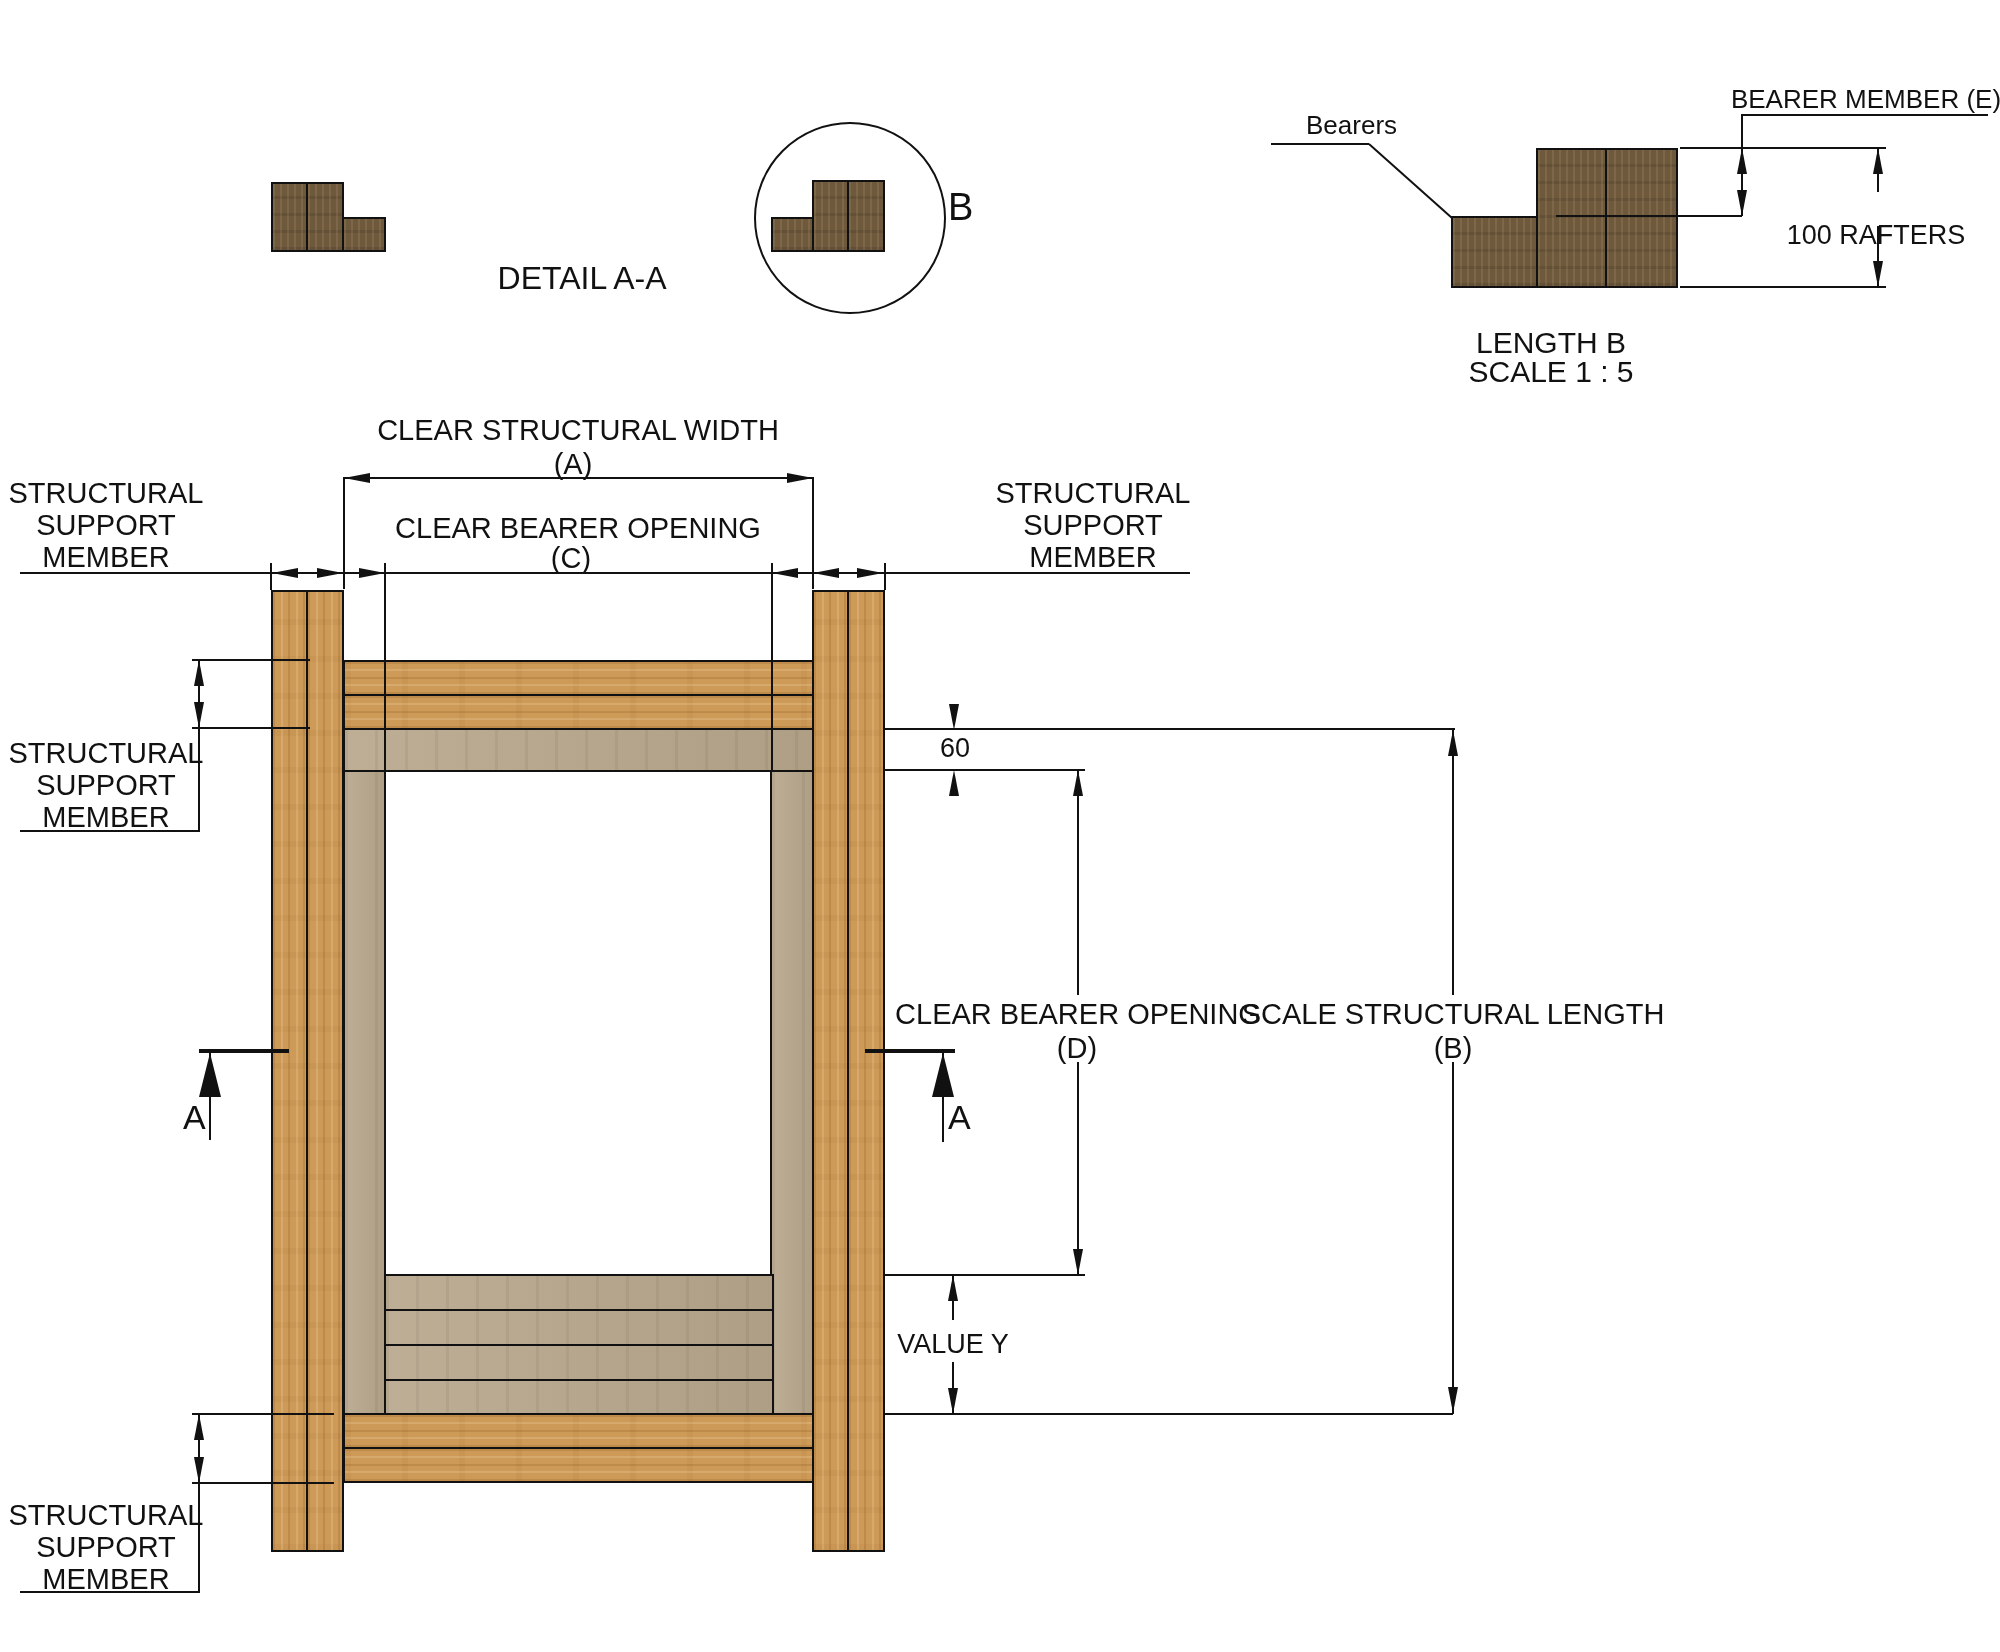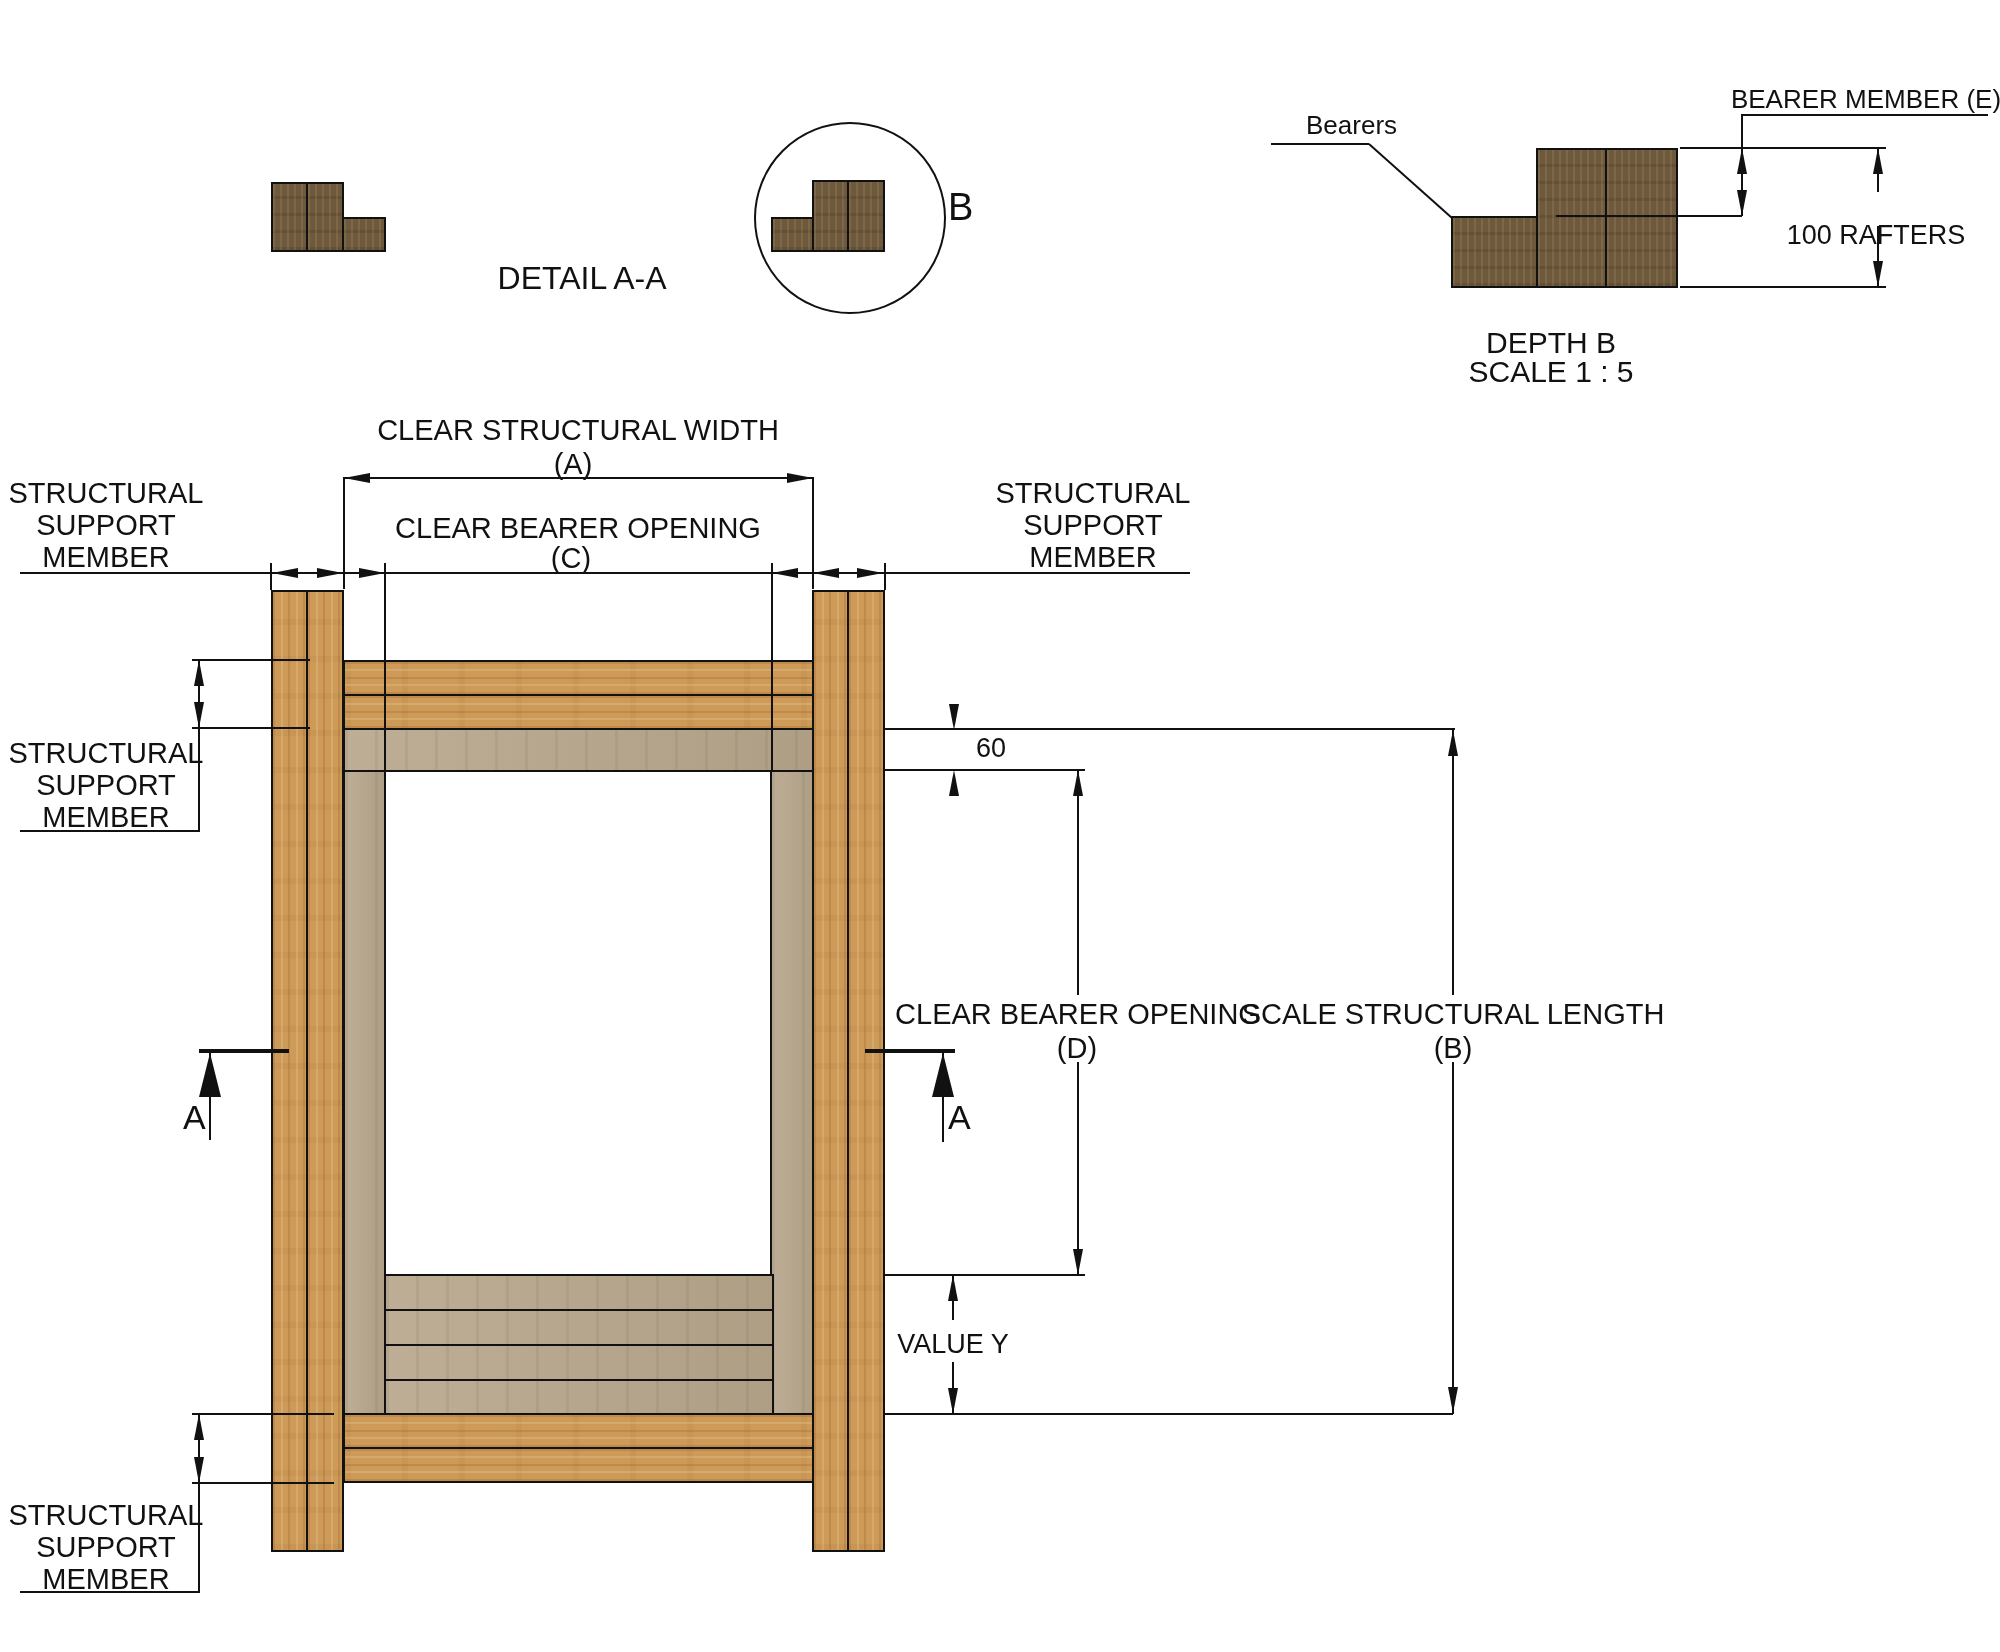--- a/index.html
+++ b/index.html
@@ -75,21 +75,21 @@
     <div class="vl" style="left:1741px;top:114px;height:102px;"></div>
     <div class="arr arr-u" style="left:1737px;top:148px;"></div>
     <div class="arr arr-d" style="left:1737px;top:190px;"></div>
 
     <div class="vl" style="left:1877px;top:148px;height:44px;"></div>
     <div class="vl" style="left:1877px;top:226px;height:61px;"></div>
     <div class="arr arr-u" style="left:1873px;top:148px;"></div>
     <div class="arr arr-d" style="left:1873px;top:261px;"></div>
     <div class="lbl f27 c" style="left:1876px;top:194px;margin-top:27px;">100 RAFTERS</div>
 
-    <div class="lbl f30 c" style="left:1551px;top:327px;">DEPTH B</div>
+    <div class="lbl f30 c" style="left:1551px;top:327px;">LENGTH B</div>
     <div class="lbl f30 c" style="left:1551px;top:356px;">SCALE 1 : 5</div>
   </div>
 
   <div>
 
     <div class="wood tan" style="left:343px;top:727px;width:43px;height:688px;"></div>
     <div class="wood tan" style="left:770px;top:727px;width:44px;height:688px;"></div>
     <div class="wood tan" style="left:343px;top:727px;width:471px;height:45px;"></div>
 
     <div class="wood tan" style="left:384px;top:1274px;width:390px;height:37px;"></div>
@@ -163,21 +163,21 @@
       <div class="vl" style="left:198px;top:1483px;height:110px;"></div>
     </div>
     <div class="hl" style="left:192px;top:1413px;width:142px;"></div>
     <div class="hl" style="left:192px;top:1482px;width:142px;"></div>
     <div class="vl" style="left:198px;top:1413px;height:71px;"></div>
     <div class="arr arr-u" style="left:194px;top:1414px;"></div>
     <div class="arr arr-d" style="left:194px;top:1457px;"></div>
 
     <div class="hl" style="left:885px;top:728px;width:570px;"></div>
     <div class="arr arr-d" style="left:949px;top:704px;"></div>
-    <div class="lbl f27 c" style="left:991px;top:734px;">60</div>
+    <div class="lbl f27 c" style="left:955px;top:734px;">60</div>
     <div class="hl" style="left:885px;top:769px;width:200px;"></div>
     <div class="arr arr-u" style="left:949px;top:770px;"></div>
 
     <div class="vl" style="left:1077px;top:770px;height:225px;"></div>
     <div class="vl" style="left:1077px;top:1062px;height:213px;"></div>
     <div class="arr arr-u" style="left:1073px;top:770px;"></div>
     <div class="arr arr-d" style="left:1073px;top:1249px;"></div>
     <div class="lbl f29 c" style="left:1078px;top:999px;">CLEAR BEARER OPENING</div>
     <div class="lbl f29 c" style="left:1077px;top:1033px;">(D)</div>
 

